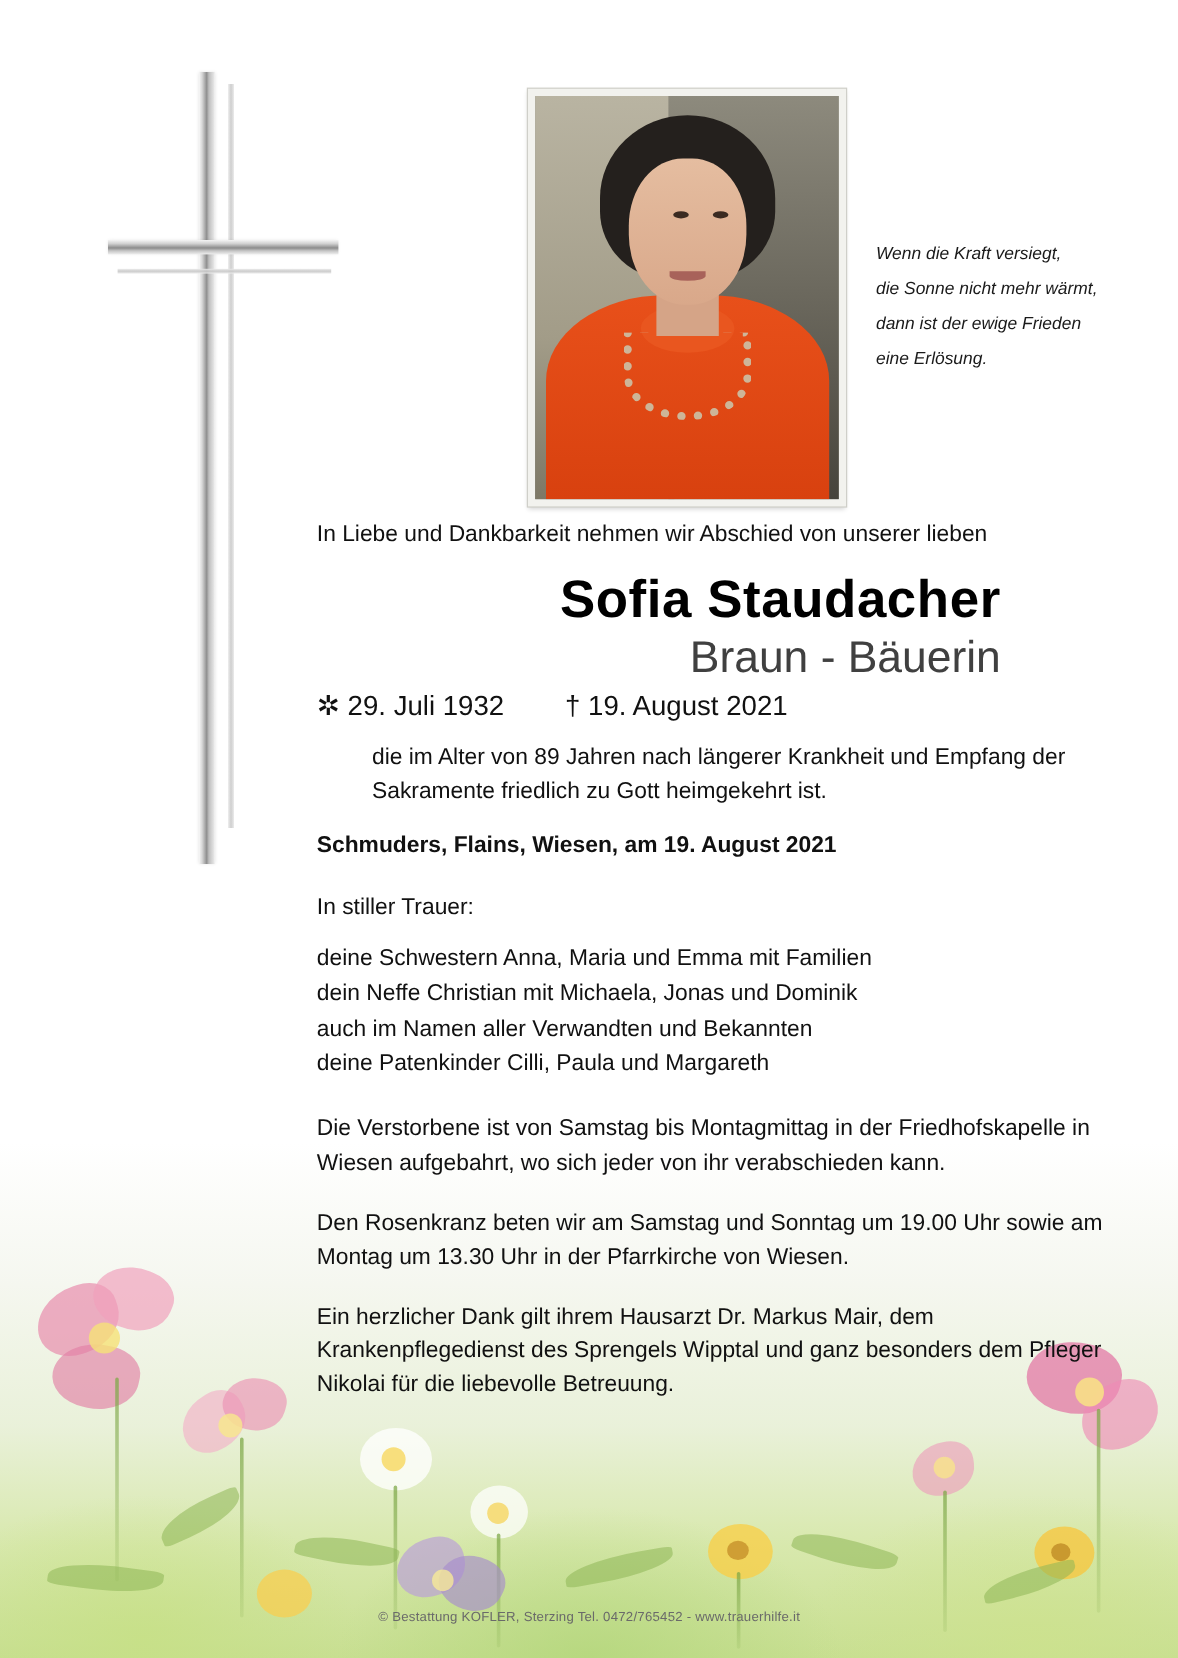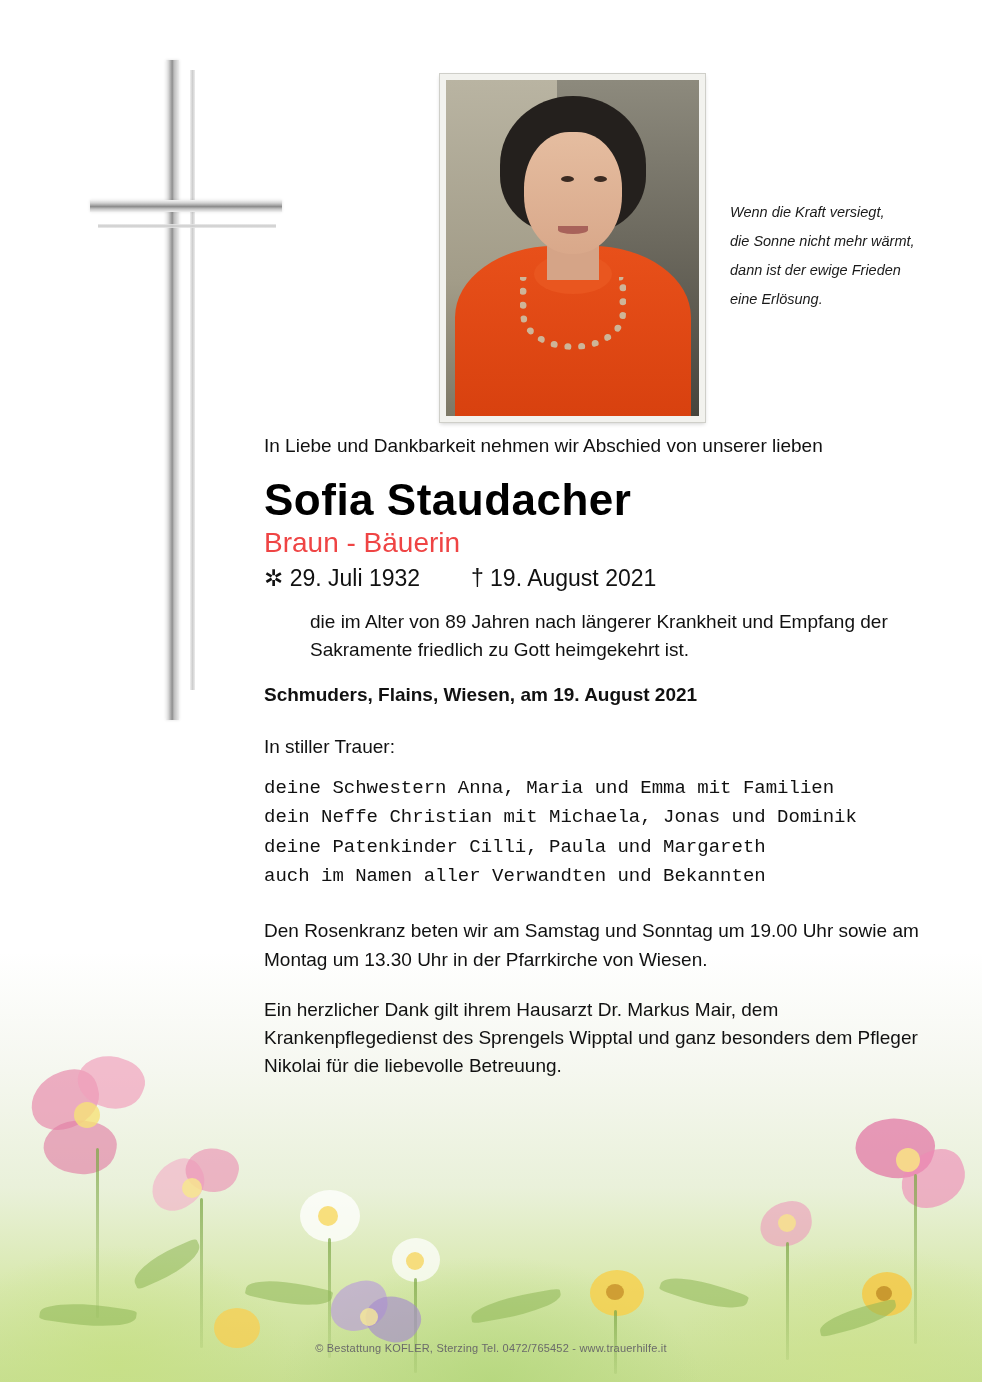--- a/index.html
+++ b/index.html
@@ -229,33 +229,33 @@
     top: 432px;
     width: 690px;
     color: #111111;
   }
   .intro {
     font-size: 19px;
     line-height: 1.5;
     margin-bottom: 14px;
   }
   .name {
-    text-align: left;
+    text-align: right;
     font-size: 44px;
     font-weight: bold;
     letter-spacing: 0.5px;
     margin: 4px 0 2px 0;
     color: #000;
     padding-right: 120px;
   }
   .subname {
-    text-align: left;
-    font-size: 28px;
+    text-align: right;
+    font-size: 37px;
     margin: 0 0 6px 0;
-    color: #ef4444;
+    color: #404040;
     padding-right: 120px;
   }
   .dates {
     text-align: left;
     font-size: 23px;
     margin: 6px 0 16px 0;
     padding-right: 150px;
   }
   .dates .gap { display: inline-block; width: 38px; }
   .para {
@@ -270,21 +270,20 @@
     margin: 0 0 30px 0;
   }
   .mourn-head {
     font-size: 19px;
     margin: 0 0 16px 0;
   }
   .mourn-list {
     font-size: 19px;
     line-height: 1.55;
     margin: 0 0 26px 0;
-    font-family: Liberation Mono, monospace;
   }
 
   
   .footer {
     position: absolute;
     left: 0;
     bottom: 28px;
     width: 100%;
     text-align: center;
     font-size: 11px;
@@ -395,24 +394,25 @@
     <div class="para tight">die im Alter von 89 Jahren nach längerer Krankheit und Empfang der Sakramente friedlich zu Gott heimgekehrt ist.</div>
 
 
     <div class="bold-line">Schmuders, Flains, Wiesen, am 19. August 2021</div>
 
     <div class="mourn-head">In stiller Trauer:</div>
 
     <div class="mourn-list">
       <div>deine Schwestern Anna, Maria und Emma mit Familien</div>
       <div>dein Neffe Christian mit Michaela, Jonas und Dominik</div>
+      <div>auch im Namen aller Verwandten und Bekannten</div>
       <div>deine Patenkinder Cilli, Paula und Margareth</div>
-      <div>auch im Namen aller Verwandten und Bekannten</div>
     </div>
 
+    <div class="para">Die Verstorbene ist von Samstag bis Montagmittag in der Friedhofskapelle in Wiesen aufgebahrt, wo sich jeder von ihr verabschieden kann.</div>
 
     <div class="para">Den Rosenkranz beten wir am Samstag und Sonntag um 19.00 Uhr sowie am Montag um 13.30 Uhr in der Pfarrkirche von Wiesen.</div>
 
     <div class="para">Ein herzlicher Dank gilt ihrem Hausarzt Dr. Markus Mair, dem Krankenpflegedienst des Sprengels Wipptal und ganz besonders dem Pfleger Nikolai für die liebevolle Betreuung.</div>
   </div>
 
   <div class="footer">© Bestattung KOFLER, Sterzing  Tel. 0472/765452 - www.trauerhilfe.it</div>
 </div>
 
 </body></html>

